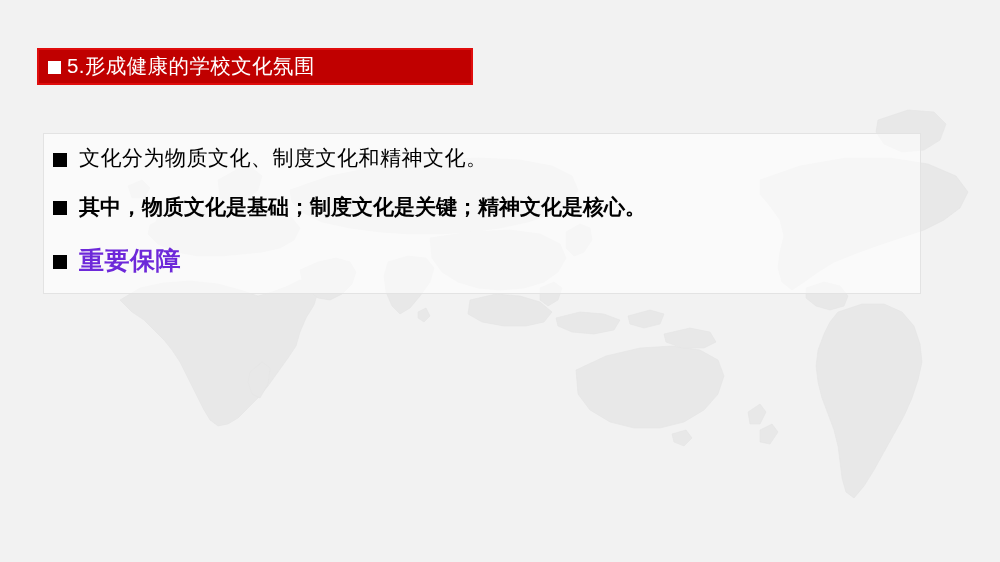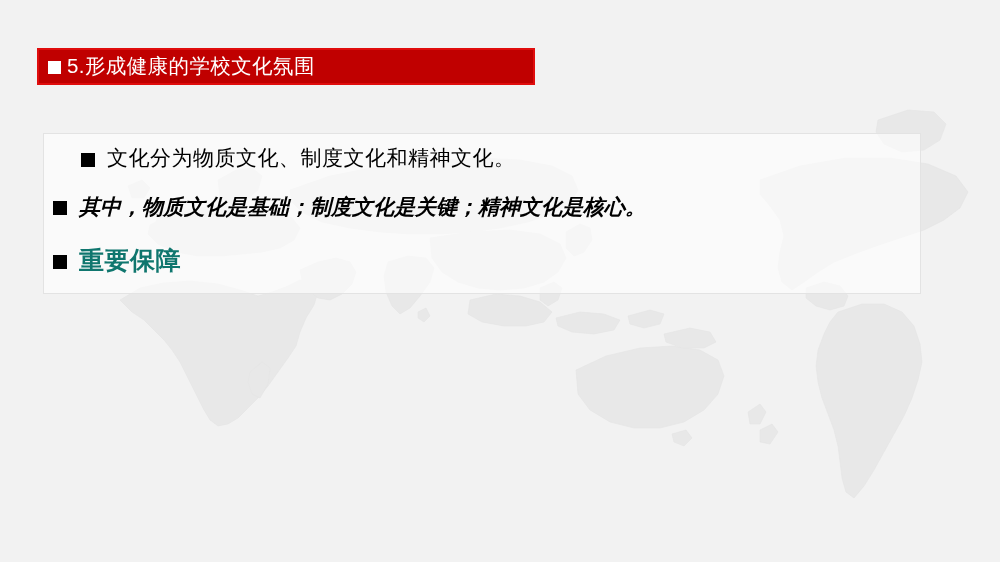--- a/index.html
+++ b/index.html
@@ -41,21 +41,21 @@
     fill: #e8e8e8;
     stroke: #e4e4e4;
     stroke-width: 0.6;
   }
 
   
   #title-banner {
     position: absolute;
     left: 37px;
     top: 48px;
-    width: 498px;
+    width: 436px;
     height: 37px;
     box-sizing: border-box;
     background: #c00000;
     border: 2px solid #e00d0d;
     display: flex;
     align-items: center;
     padding-left: 9px;
   }
   #title-bullet {
     width: 13px;
@@ -85,22 +85,22 @@
     background: rgba(255, 255, 255, 0.62);
     border: 1px solid #e3e3e3;
   }
 
   .bullet-row {
     position: absolute;
     display: flex;
     align-items: center;
     white-space: nowrap;
   }
-  .bullet-row[data-row="0"] { left: 9px; top: 12px; margin-left: 28px; }
-  .bullet-row[data-row="1"] { left: 9px; top: 60px; font-style: italic; }
+  .bullet-row[data-row="0"] { left: 9px; top: 12px; }
+  .bullet-row[data-row="1"] { left: 9px; top: 60px; }
   .bullet-row[data-row="2"] { left: 9px; top: 110px; }
 
   .sq-bullet {
     width: 14px;
     height: 14px;
     background: #000000;
     flex: 0 0 auto;
     margin-right: 12px;
     margin-top: 2px;
   }
@@ -112,21 +112,21 @@
     font-family: "DejaVu Sans", "Liberation Sans", sans-serif;
     font-weight: 500;
     letter-spacing: 0.5px;
   }
   .body-text.serifish {
     font-family: "DejaVu Serif", "Liberation Serif", serif;
     font-weight: 700;
     letter-spacing: 0px;
   }
   .highlight-blue {
-    color: #0f766e;
+    color: #6d28d9;
     font-size: 25px;
     font-weight: 700;
     letter-spacing: 0.5px;
     font-family: "DejaVu Sans", "Liberation Sans", sans-serif;
   }
 </style>
 </head>
 <body>
 
 <div id="slide">

